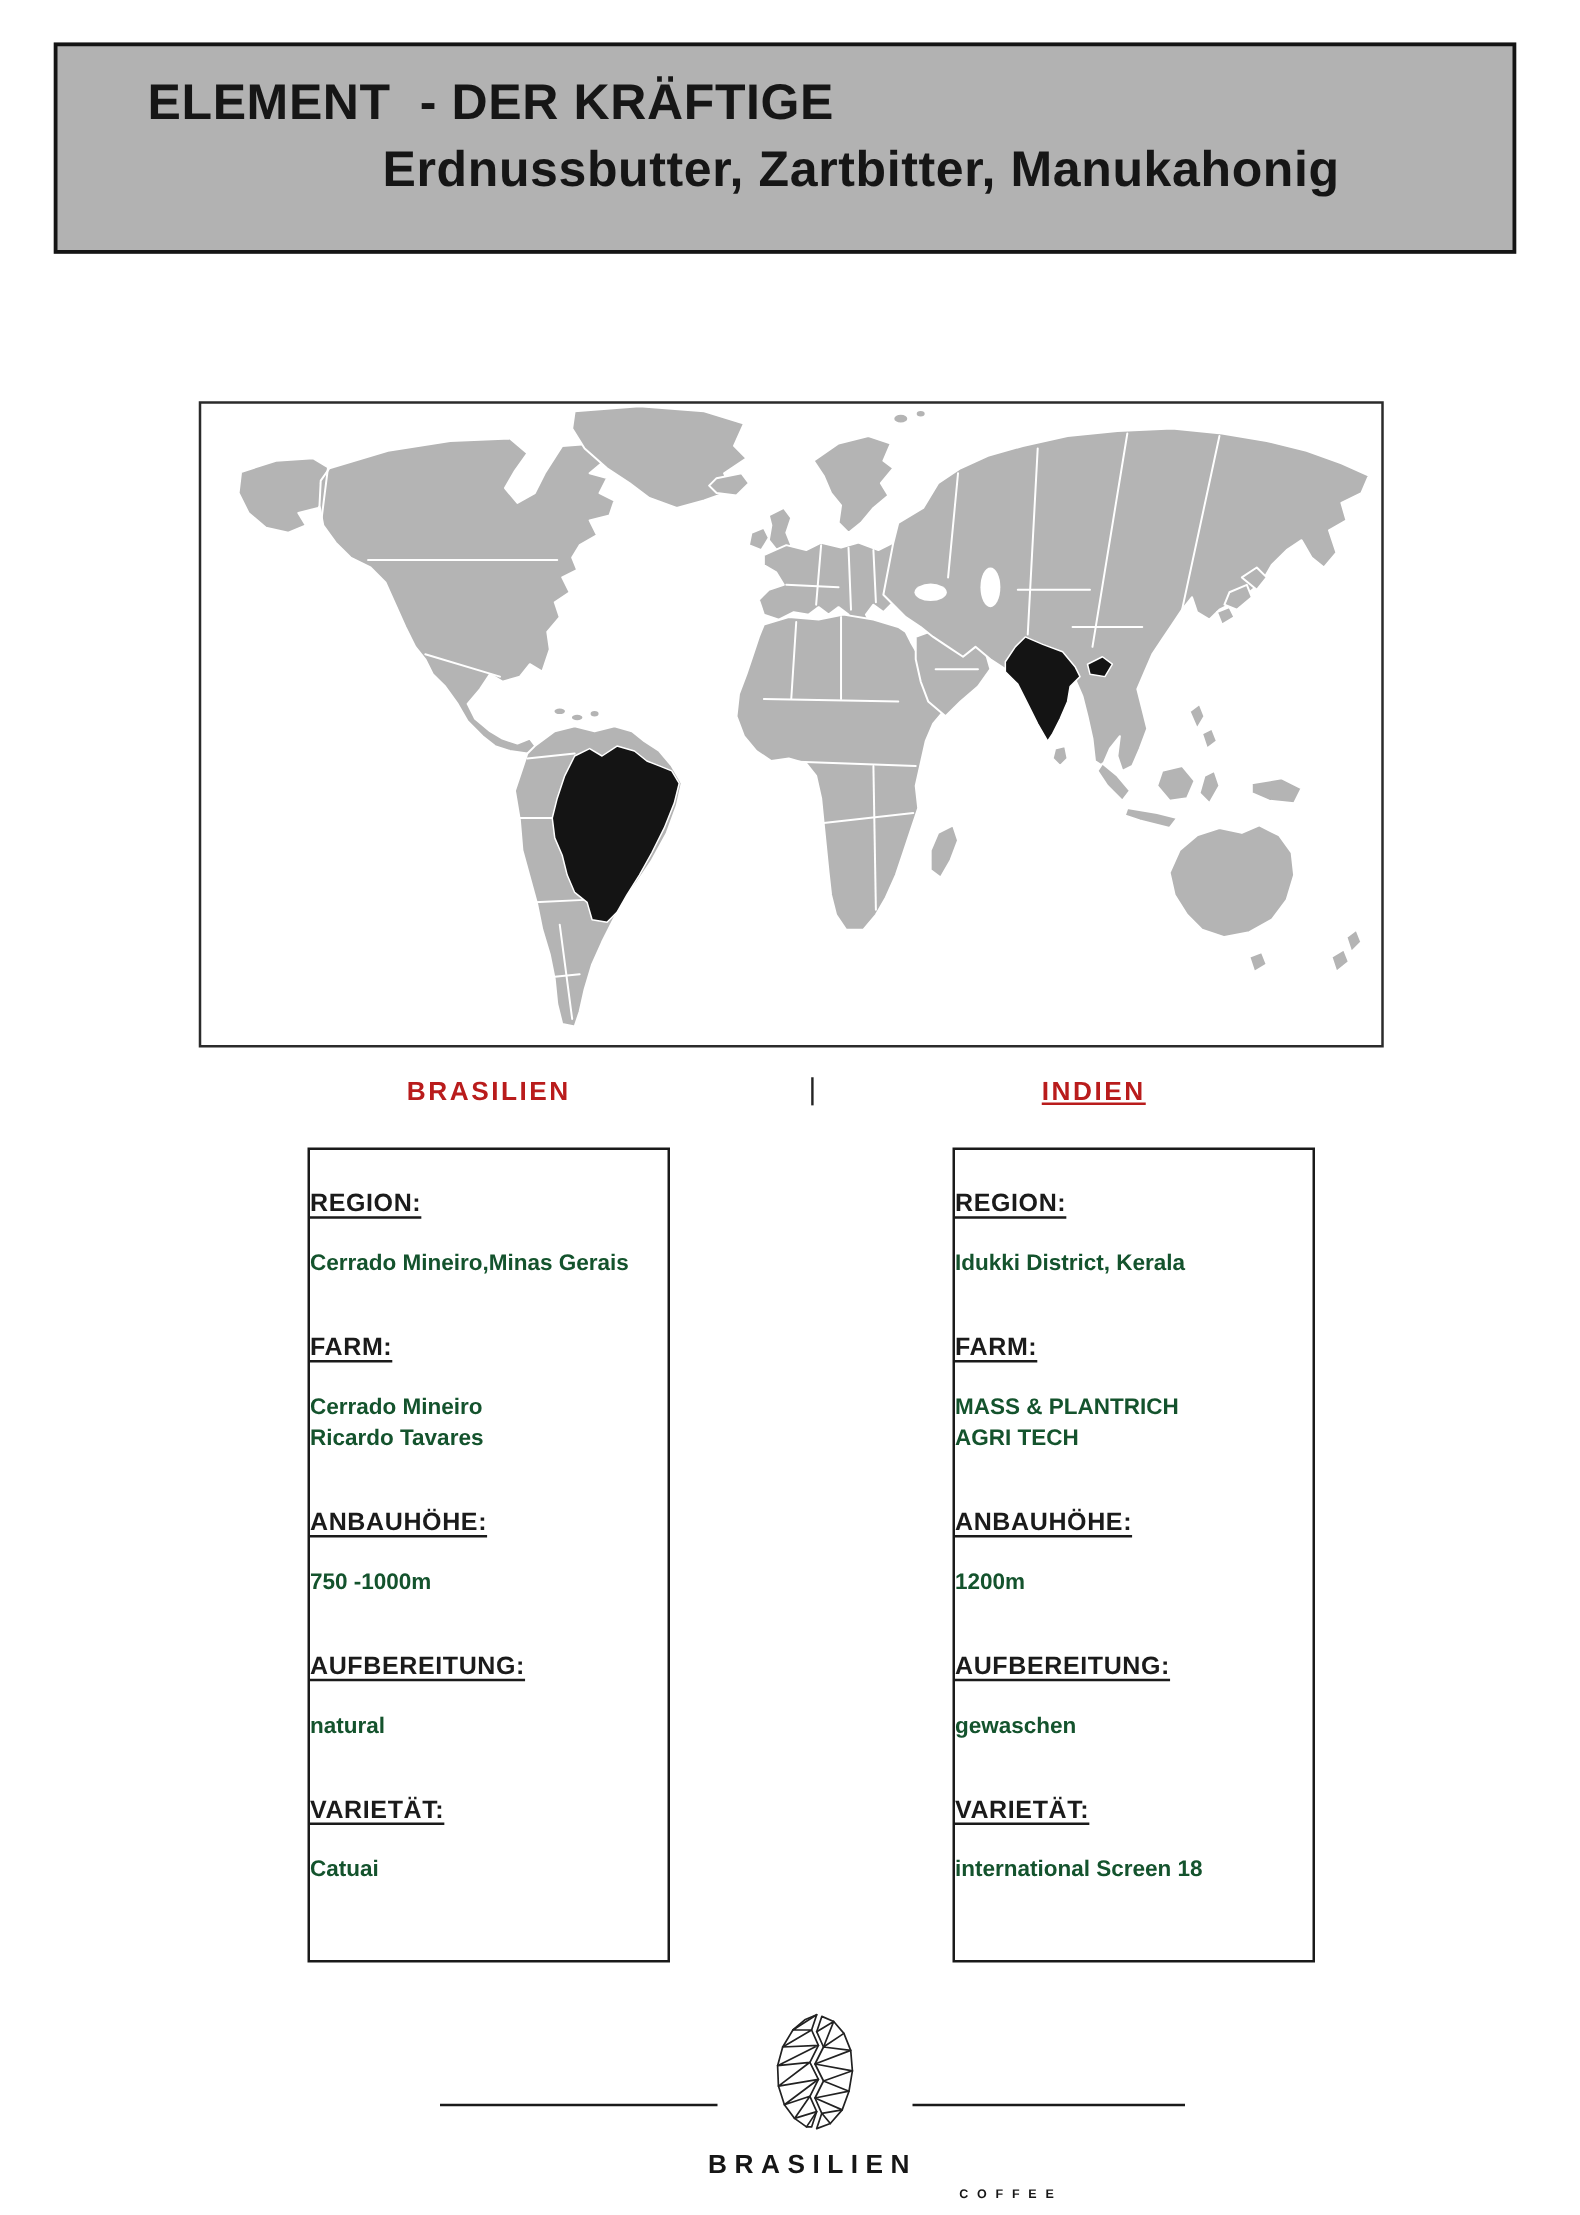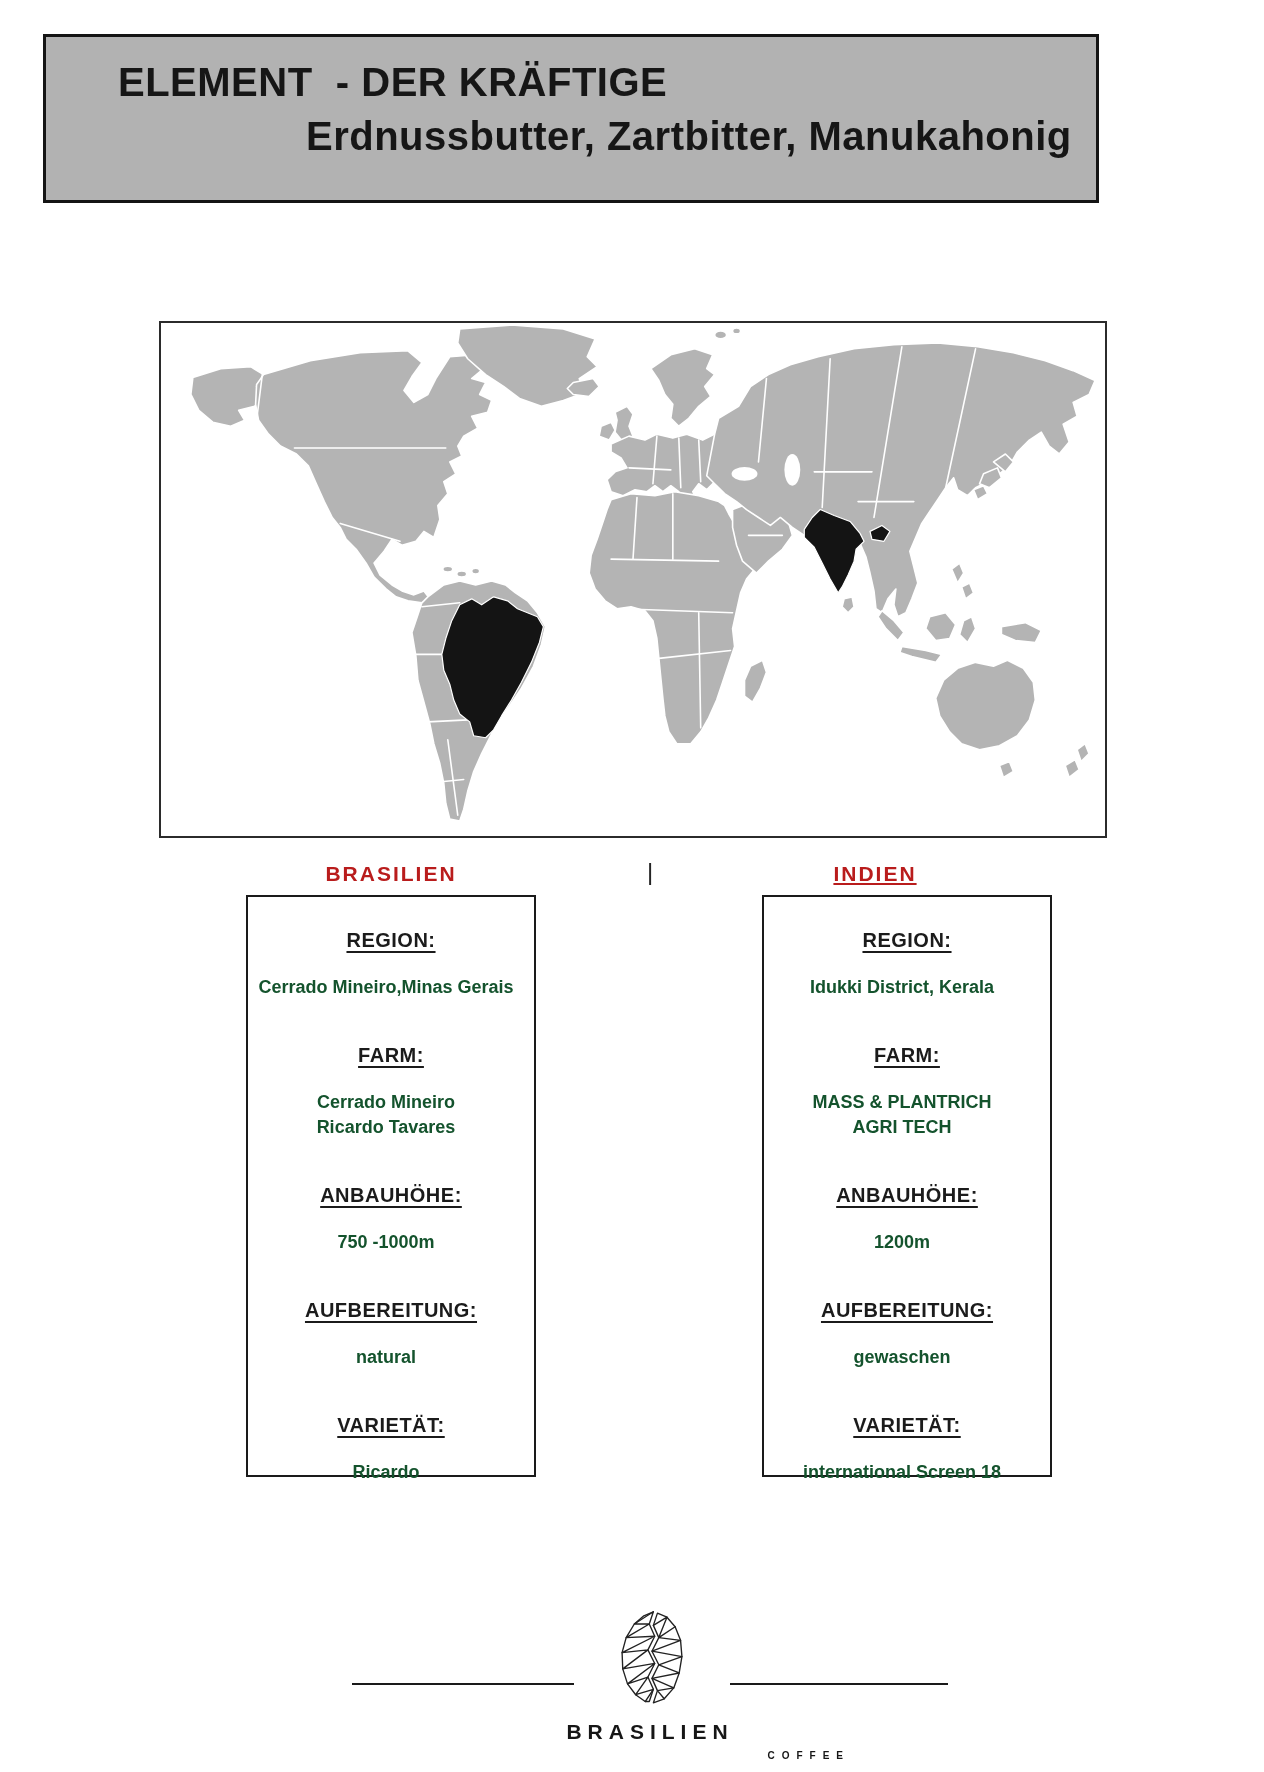--- a/index.html
+++ b/index.html
@@ -11,21 +11,21 @@
   .page{
     position:relative;
     width:1264px;height:1772px;
     background:#ffffff;
     font-family:"Liberation Sans", sans-serif;
     color:var(--ink);
     overflow:hidden;
   }
   
   .header-box{
-    position:absolute;left:43px;top:34px;width:1056px;height:169px;
+    position:absolute;left:43px;top:34px;width:1170px;height:169px;
     background:#b2b2b2;border:3px solid #141414;box-sizing:border-box;
   }
   .header-title{
     margin:22px 0 8px 72px;
     font-size:40px;font-weight:bold;letter-spacing:.5px;
     color:#161616;white-space:pre;line-height:46px;
   }
   .header-subtitle{
     margin:0 0 0 260px;
     font-size:40px;font-weight:bold;letter-spacing:.5px;
@@ -45,23 +45,23 @@
   .country-label{
     position:absolute;top:862px;width:300px;text-align:center;
     font-size:21px;font-weight:bold;letter-spacing:2px;color:#b91c1c;
   }
   .label-sep{
     position:absolute;top:858px;left:640px;width:20px;text-align:center;
     font-size:24px;font-weight:normal;color:#242424;
   }
   
   .panel{
-    position:absolute;top:895px;width:290px;height:582px;
+    position:absolute;top:918px;width:290px;height:652px;
     border:2px solid #1a1a1a;box-sizing:border-box;
-    padding-top:32px;text-align:center;
+    padding-top:32px;text-align:left;
   }
   .panel-left{left:246px;}
   .panel-right{left:762px;}
   .field-label{
     font-size:20px;font-weight:bold;letter-spacing:.5px;color:#1b1b1b;
     text-decoration:underline;text-underline-offset:4px;text-decoration-thickness:2px;
     line-height:22px;margin:0 0 24px 0;
   }
   .field-value{
     font-size:18px;color:#14532d;line-height:25px;margin:0 10px 44px 0;
@@ -173,21 +173,21 @@
       <div class="field-label">REGION:</div>
       <div class="field-value">Cerrado Mineiro,Minas Gerais</div>
       <div class="field-label">FARM:</div>
       <div class="field-value">Cerrado Mineiro
 Ricardo Tavares</div>
       <div class="field-label">ANBAUHÖHE:</div>
       <div class="field-value">750 -1000m</div>
       <div class="field-label">AUFBEREITUNG:</div>
       <div class="field-value">natural</div>
       <div class="field-label">VARIETÄT:</div>
-      <div class="field-value">Ricardo</div>
+      <div class="field-value">Catuai</div>
     </div>
   <div class="panel panel-right">
       <div class="field-label">REGION:</div>
       <div class="field-value">Idukki District, Kerala</div>
       <div class="field-label">FARM:</div>
       <div class="field-value">MASS &amp; PLANTRICH
 AGRI TECH</div>
       <div class="field-label">ANBAUHÖHE:</div>
       <div class="field-value">1200m</div>
       <div class="field-label">AUFBEREITUNG:</div>

